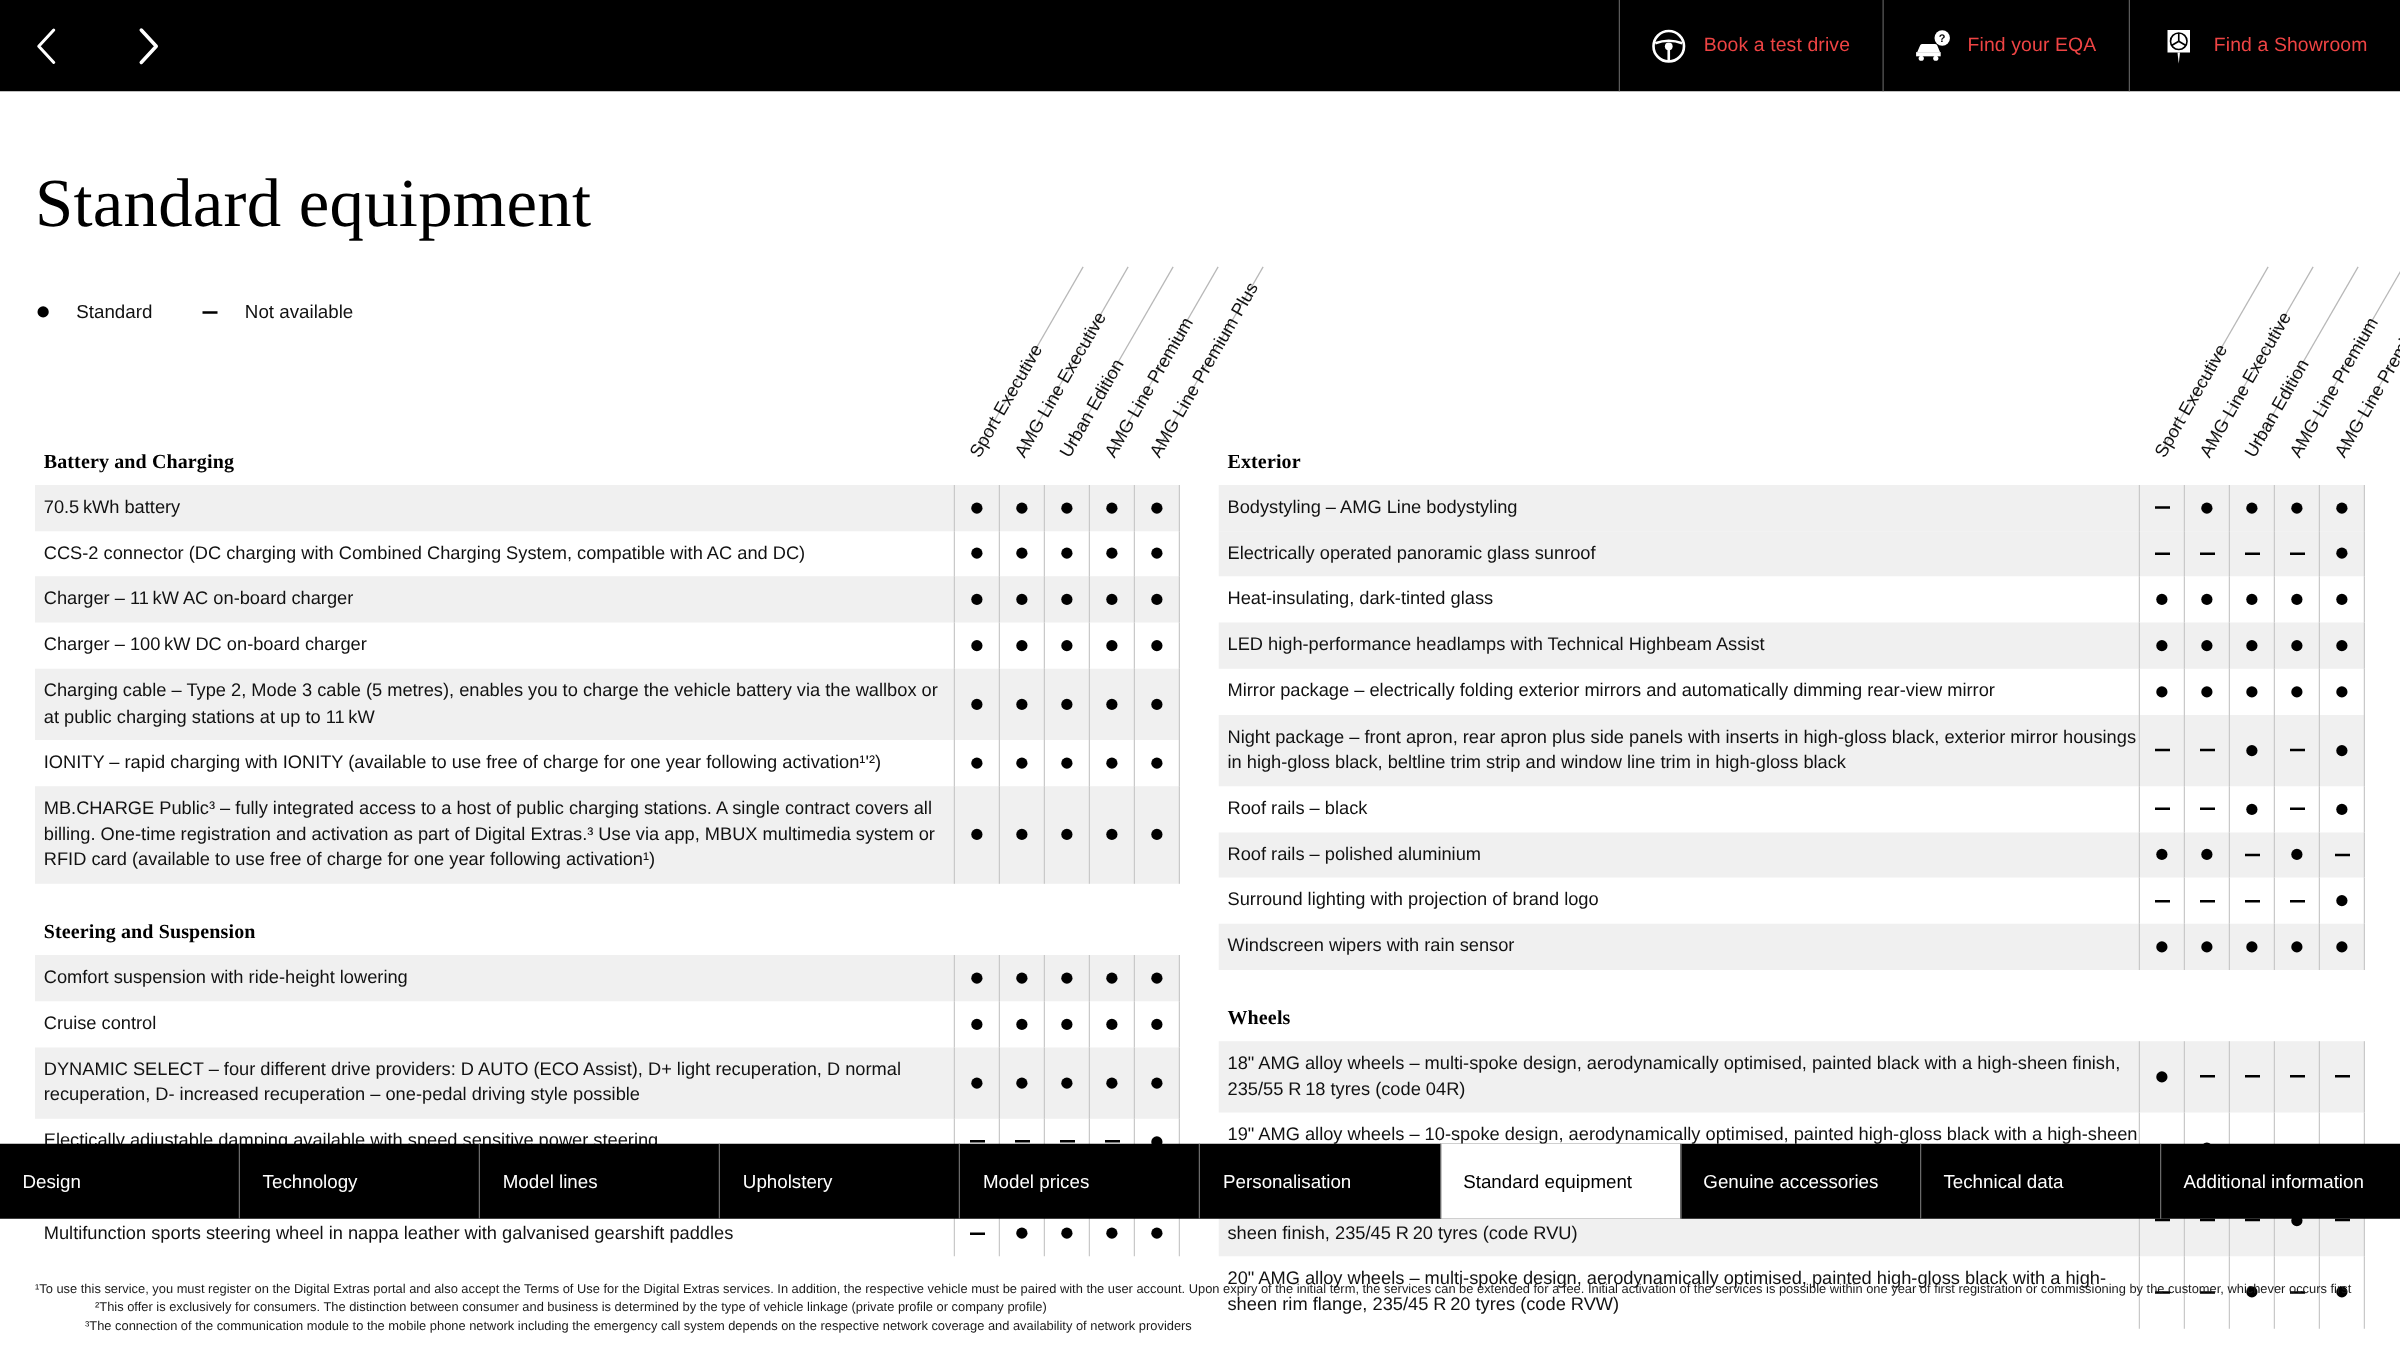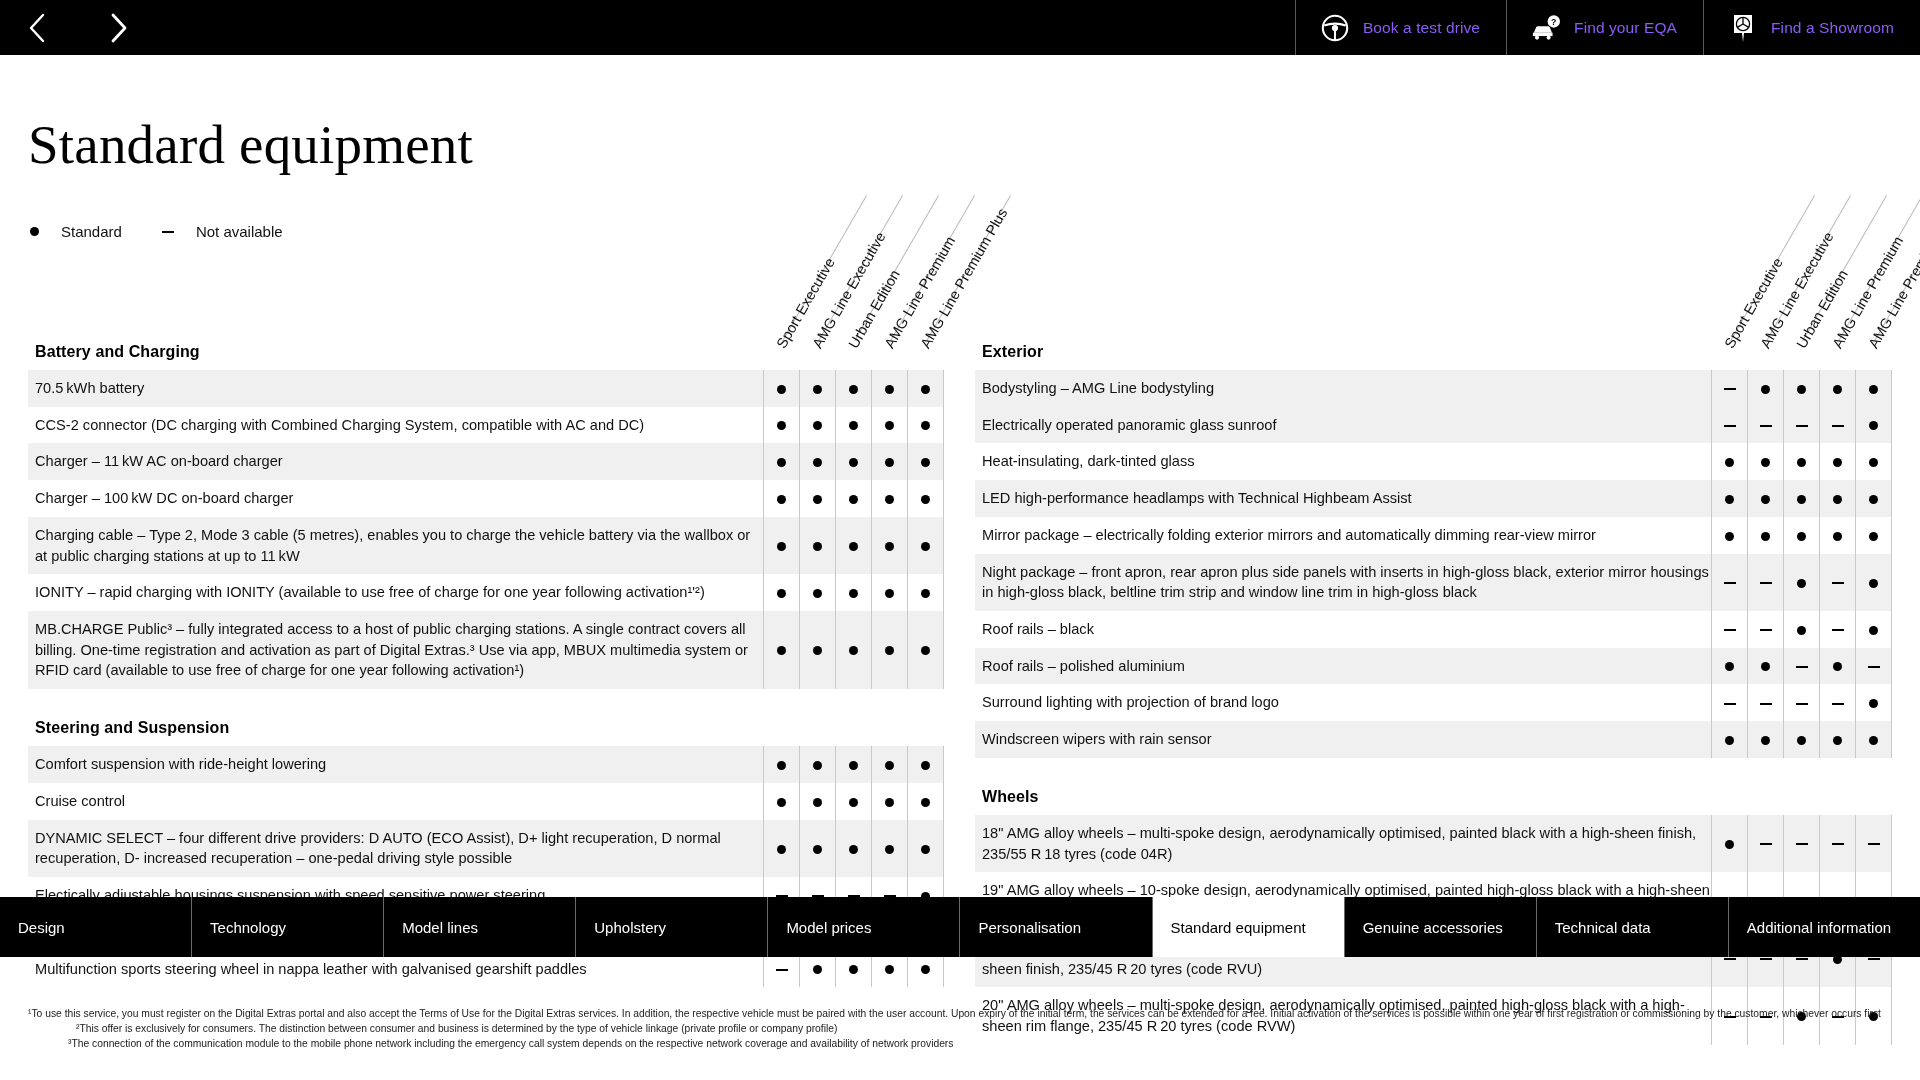--- a/index.html
+++ b/index.html
@@ -5,21 +5,21 @@
   * { margin:0; padding:0; box-sizing:border-box; }
   html,body{ width:1920px; height:1080px; }
   body{
     font-family:"Liberation Sans", sans-serif;
     background:#ffffff;
     color:#000000;
     overflow:hidden;
   }
   
   .topbar{
-    height:55px; background:#000; color:#8b5cf6;
+    height:73px; background:#000; color:#ef4444;
     display:flex; align-items:stretch; position:relative;
   }
   .nav-arrows{ display:flex; align-items:center; gap:52px; padding-left:22px; }
   .arrow{ width:30px; height:34px; display:flex; align-items:center; justify-content:center; cursor:pointer; }
   .arrow svg{ display:block; }
   .topbar-spacer{ flex:1; }
   .top-actions{ display:flex; align-items:stretch; }
   .top-action{
     display:flex; align-items:center; gap:13px;
     padding:0 26px 0 24px;
@@ -59,20 +59,21 @@
     font-size:14.5px; color:#111; white-space:nowrap;
     transform-origin: left bottom;
     transform: rotate(-60deg);
   }
 
   
   .tblock{ position:absolute; }
   .tblock h3{
     font-size:16px; font-weight:700; letter-spacing:.1px;
     padding:0 0 9px 7px;
+    font-family:Liberation Serif, serif;
   }
   table.spec{ border-collapse:collapse; table-layout:fixed; }
   table.spec td{
     font-size:14.6px; line-height:1.42; color:#111;
     vertical-align:middle;
   }
   table.spec td.lbl{ padding:8px 0 8px 7px; }
   table.spec td.mk{
     text-align:center; vertical-align:middle;
     border-left:1px solid #c9c9c9;
@@ -312,21 +313,21 @@
             </tr>
             <tr class="alt">
               <td class="lbl">DYNAMIC SELECT – four different drive providers: D AUTO (ECO Assist), D+ light recuperation, D normal recuperation, D- increased recuperation – one-pedal driving style possible</td>
               <td class="mk"><span class="mkdot"></span></td>
               <td class="mk"><span class="mkdot"></span></td>
               <td class="mk"><span class="mkdot"></span></td>
               <td class="mk"><span class="mkdot"></span></td>
               <td class="mk last"><span class="mkdot"></span></td>
             </tr>
             <tr class="">
-              <td class="lbl">Electically adjustable housings suspension with speed sensitive power steering</td>
+              <td class="lbl">Electically adjustable damping available with speed sensitive power steering</td>
               <td class="mk"><span class="mkdash"></span></td>
               <td class="mk"><span class="mkdash"></span></td>
               <td class="mk"><span class="mkdash"></span></td>
               <td class="mk"><span class="mkdash"></span></td>
               <td class="mk last"><span class="mkdot"></span></td>
             </tr>
             <tr class="alt">
               <td class="lbl">Multifunction sports steering wheel in leather</td>
               <td class="mk"><span class="mkdot"></span></td>
               <td class="mk"><span class="mkdash"></span></td>

